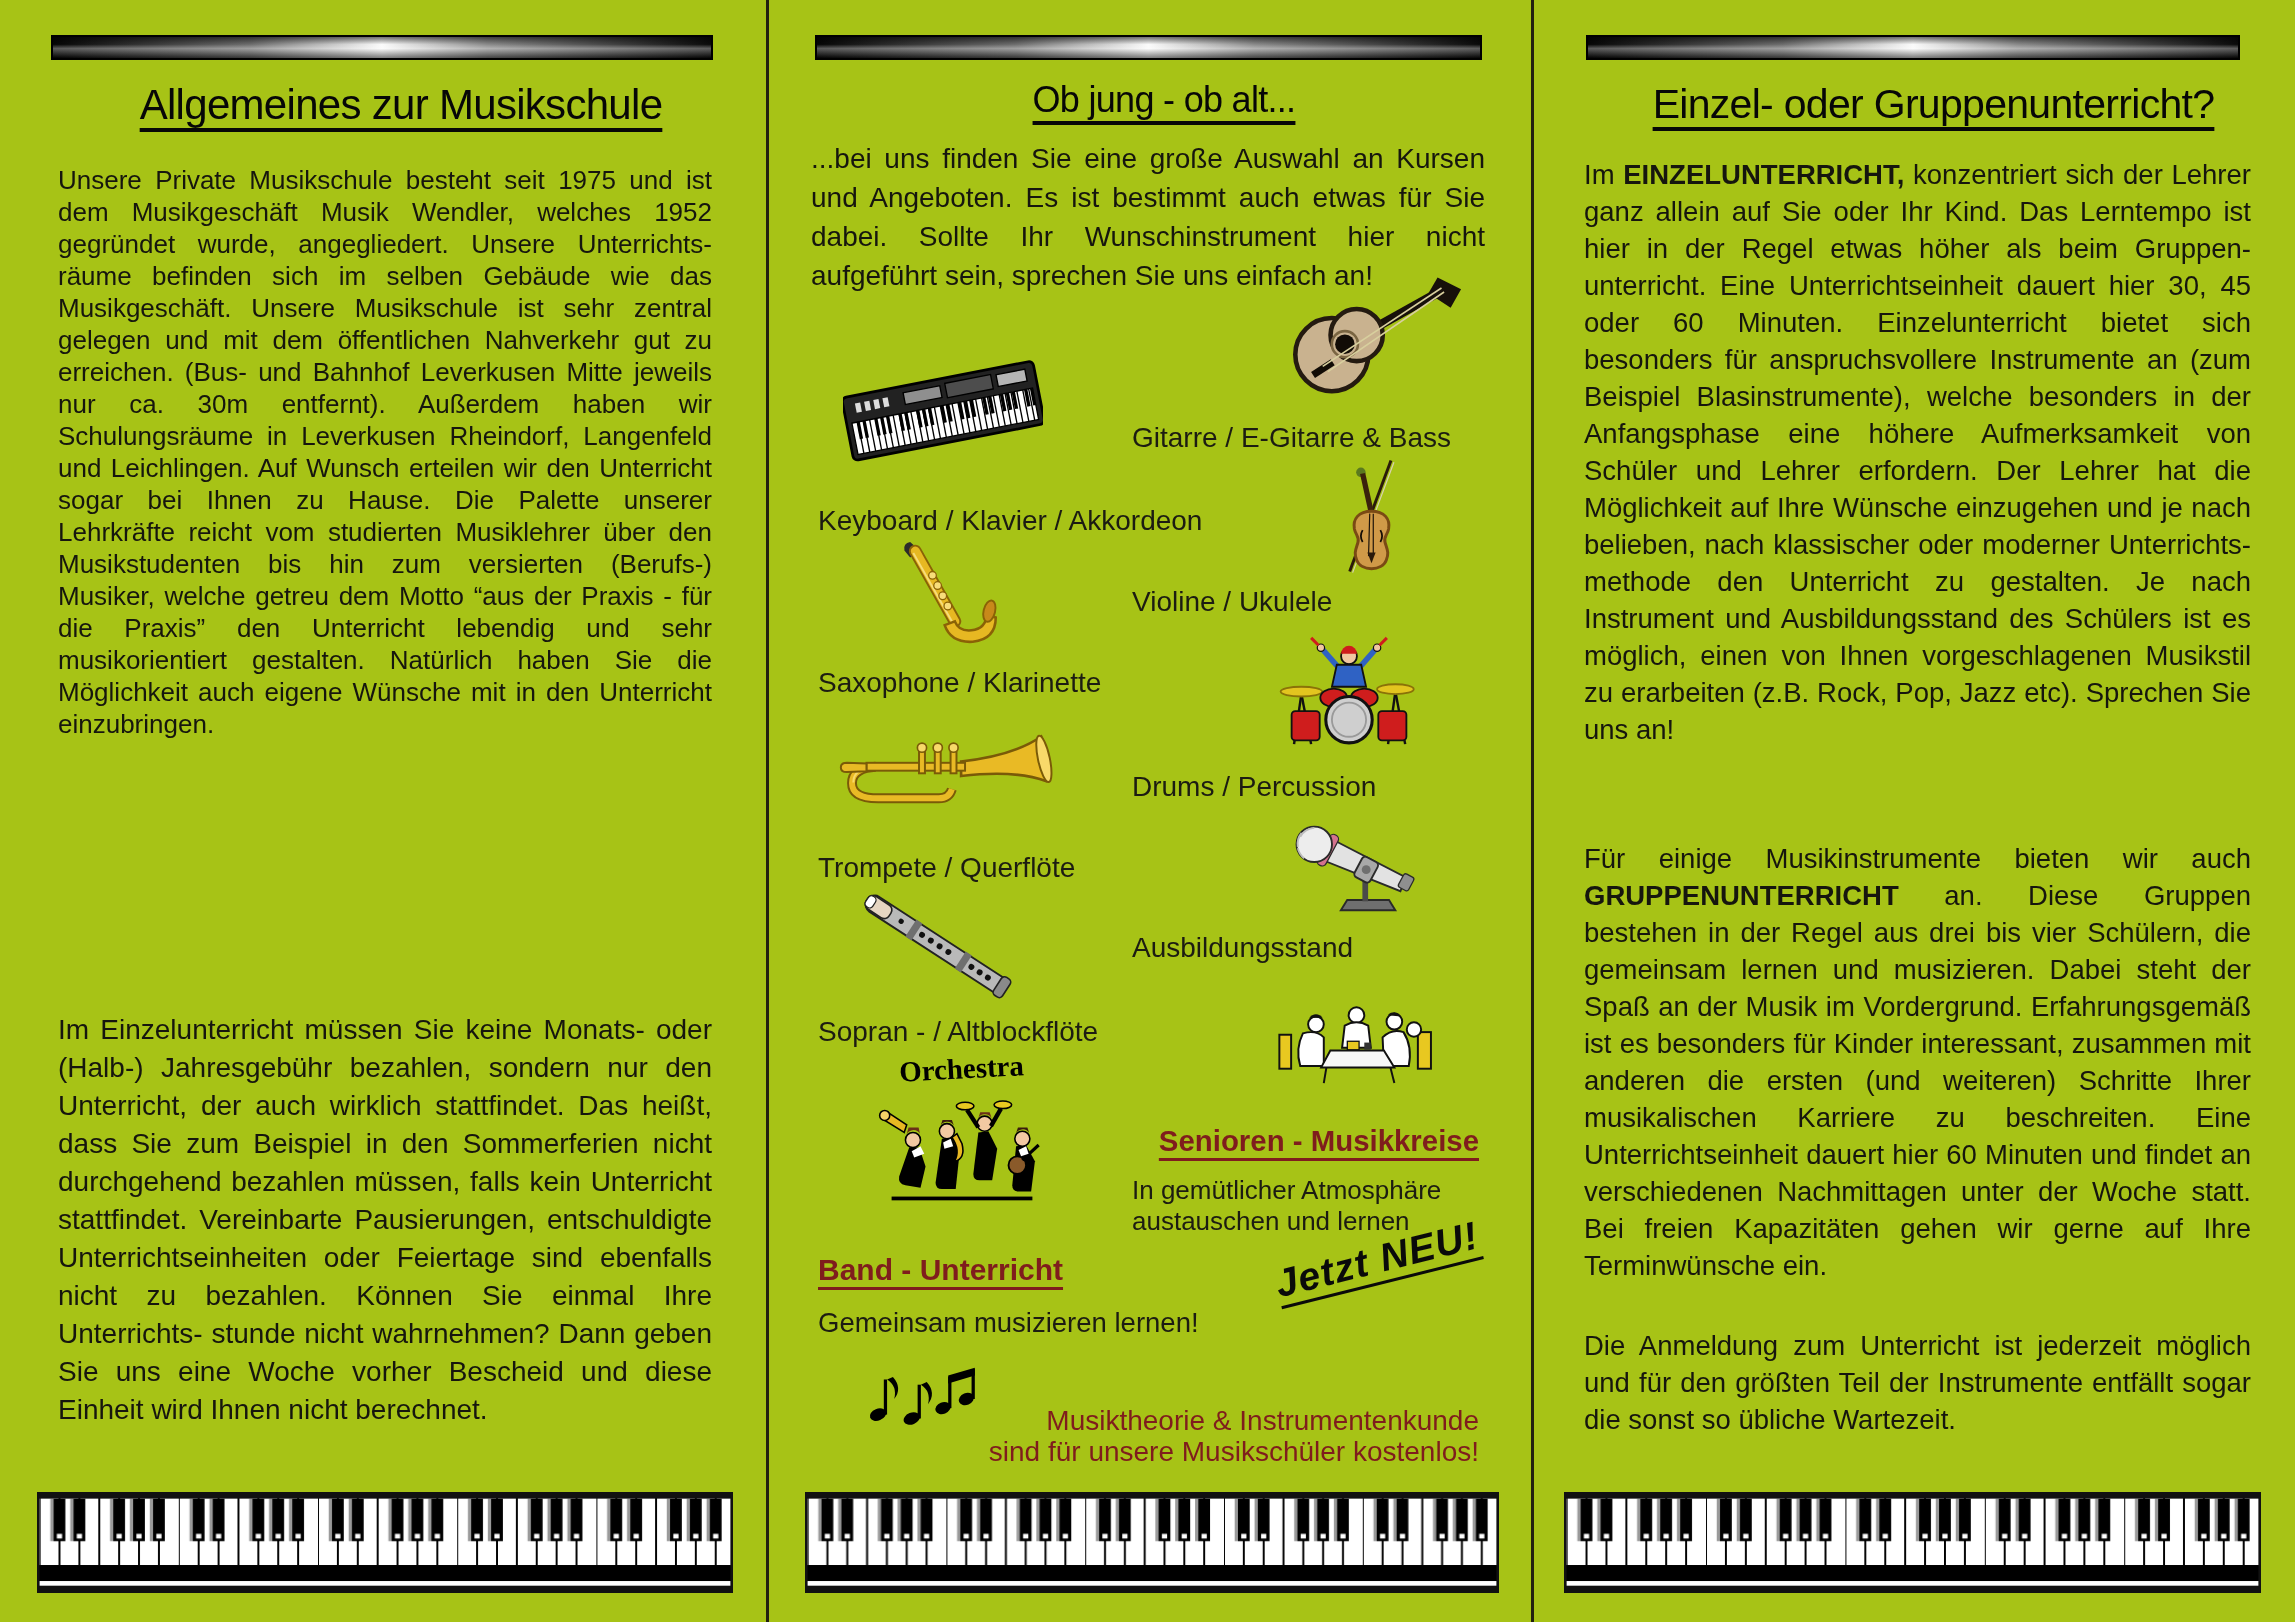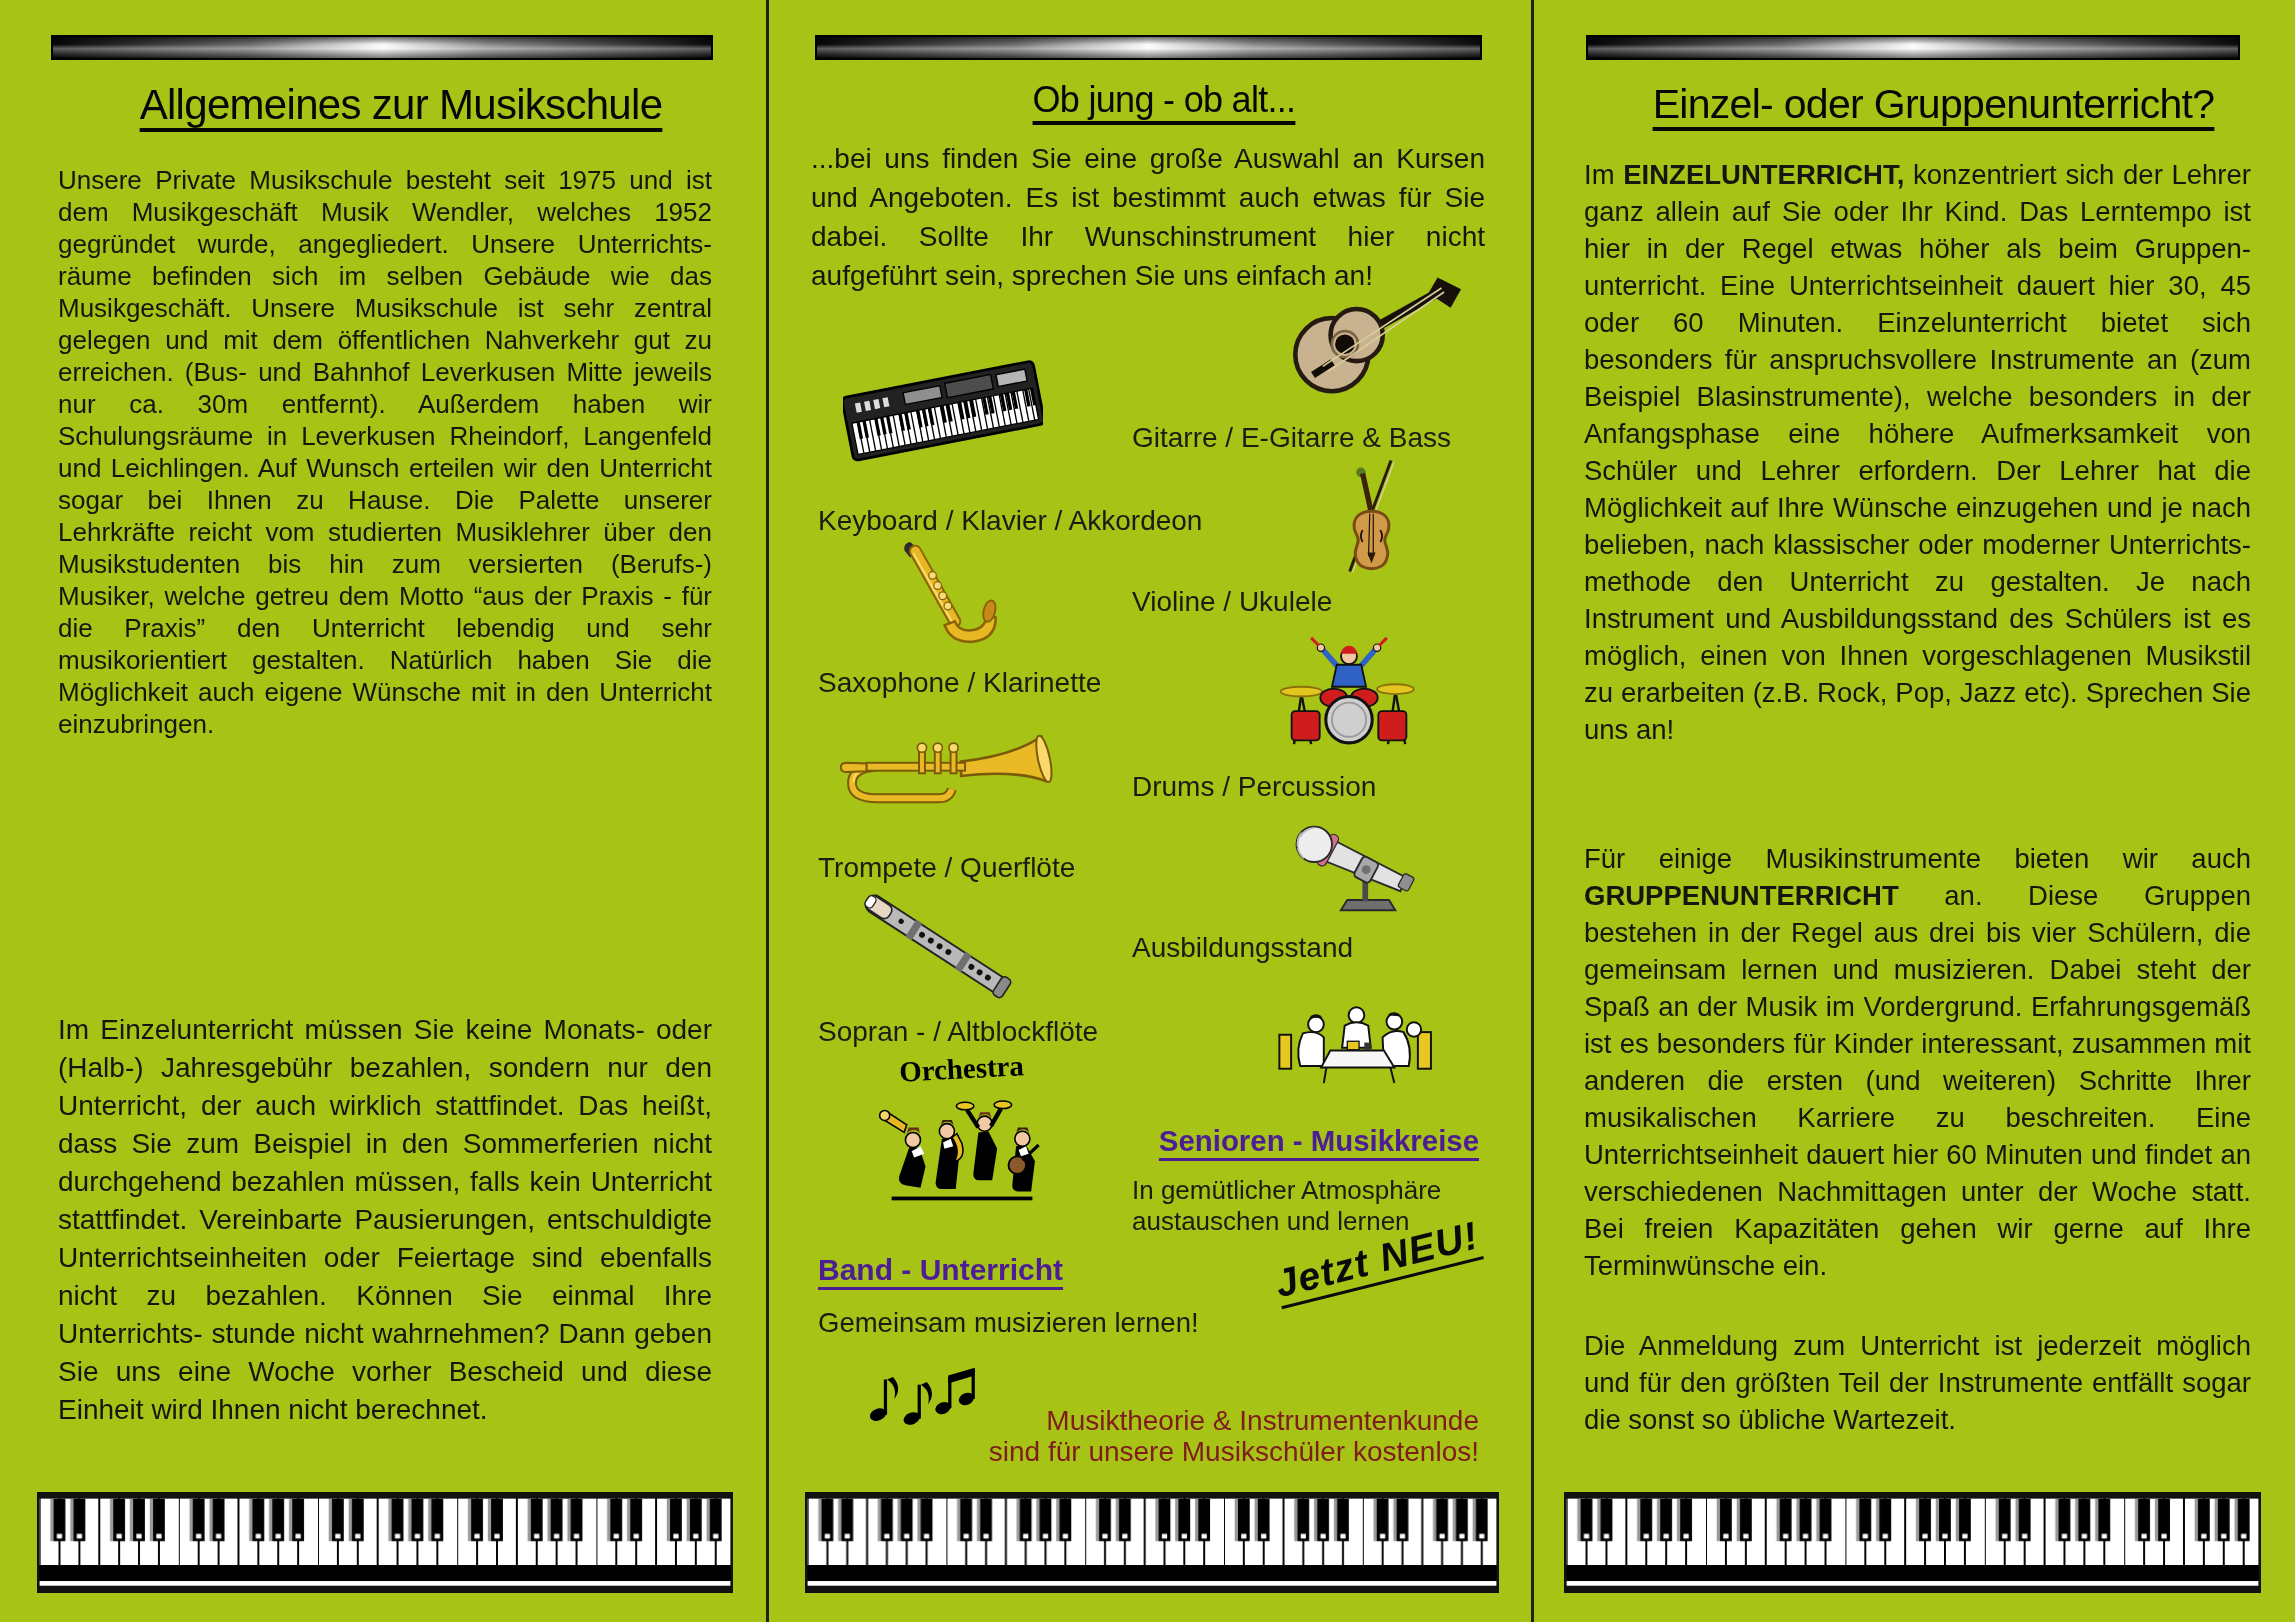--- a/index.html
+++ b/index.html
@@ -17,21 +17,21 @@
       linear-gradient(90deg,#050505 0%,#6d6d6d 30%,#fafafa 50%,#8a8a8a 66%,#0a0a0a 100%);
   }
   .abs{position:absolute;}
   h1,h2{margin:16px;font-weight:normal;color:#070707;text-align:center;
     text-decoration:underline;text-decoration-thickness:3.9px;text-underline-offset:9.2px;
     letter-spacing:-0.7px;}
   .para{text-align:justify;white-space:normal;}
   .para .b{font-weight:bold;}
   .label{color:#1c1c12;}
   .label.right{text-align:left;}
-  .subhead{font-weight:bold;color:#4c1d95;text-decoration:underline;
+  .subhead{font-weight:bold;color:#7f1d1d;text-decoration:underline;
     text-decoration-thickness:3.3px;text-underline-offset:6.5px;}
   .jetzt{
     font-weight:bold;font-style:italic;color:#0a0a0a;
     transform:rotate(-14deg);transform-origin:left center;
     text-decoration:underline;text-decoration-thickness:3.3px;text-underline-offset:9.2px;
     letter-spacing:1.3px;
   }
   .piano{position:absolute;top:1492px;height:101px;}
   .piano svg{width:100%;height:100%;display:block;}
   .icon svg{width:100%;height:100%;display:block;}

